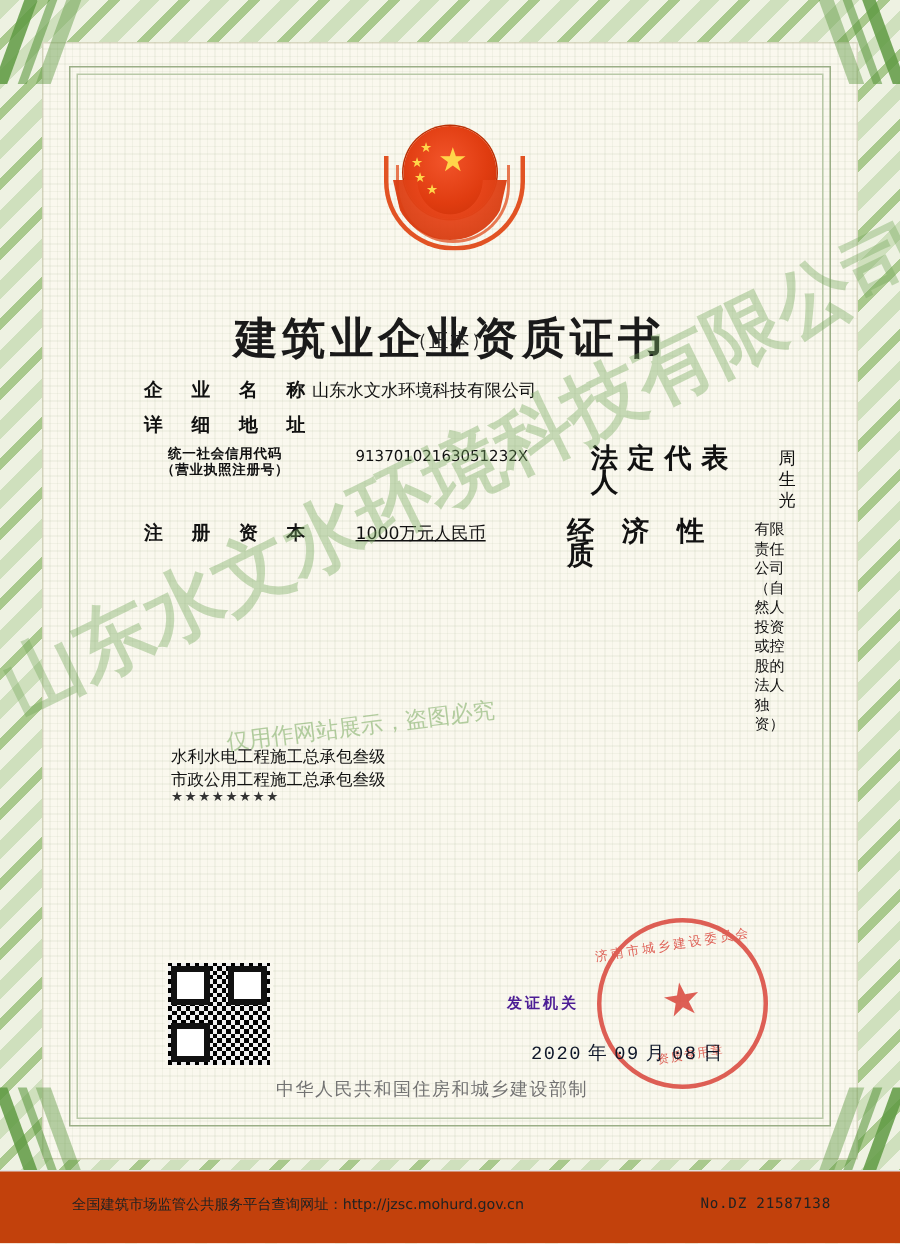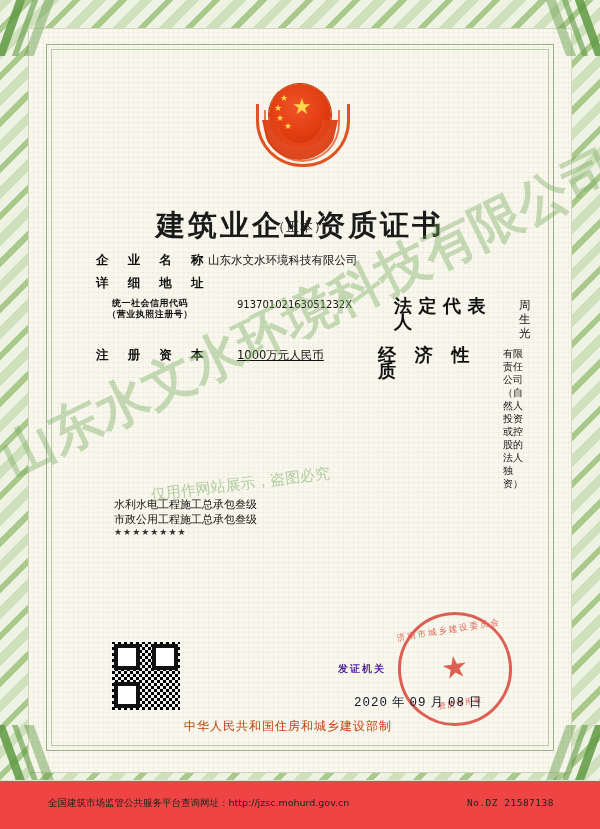--- a/index.html
+++ b/index.html
@@ -354,29 +354,29 @@
   .dateline span { margin: 0 2px; }
   .org {
     position: absolute;
     left: 0; right: 0;
     top: 718px;
     text-align: center;
     padding-right: 24px;
     font-family: Liberation Sans, sans-serif;
     font-size: 12px;
     letter-spacing: 1px;
-    color: #c2410c;
+    color: #737373;
   }
 
   
   .footer {
     position: absolute;
     left: 0; right: 0; bottom: 0;
     height: 48px;
-    background: #ef4444;
+    background: #c2410c;
     border-top: 1px solid #e2e2e2;
     padding-left: 36px;
   }
   .footer-text {
     position: absolute;
     left: 48px;
     top: 16px;
     font-family: "DejaVu Sans", sans-serif;
     font-size: 9.5px;
     color: #222;

